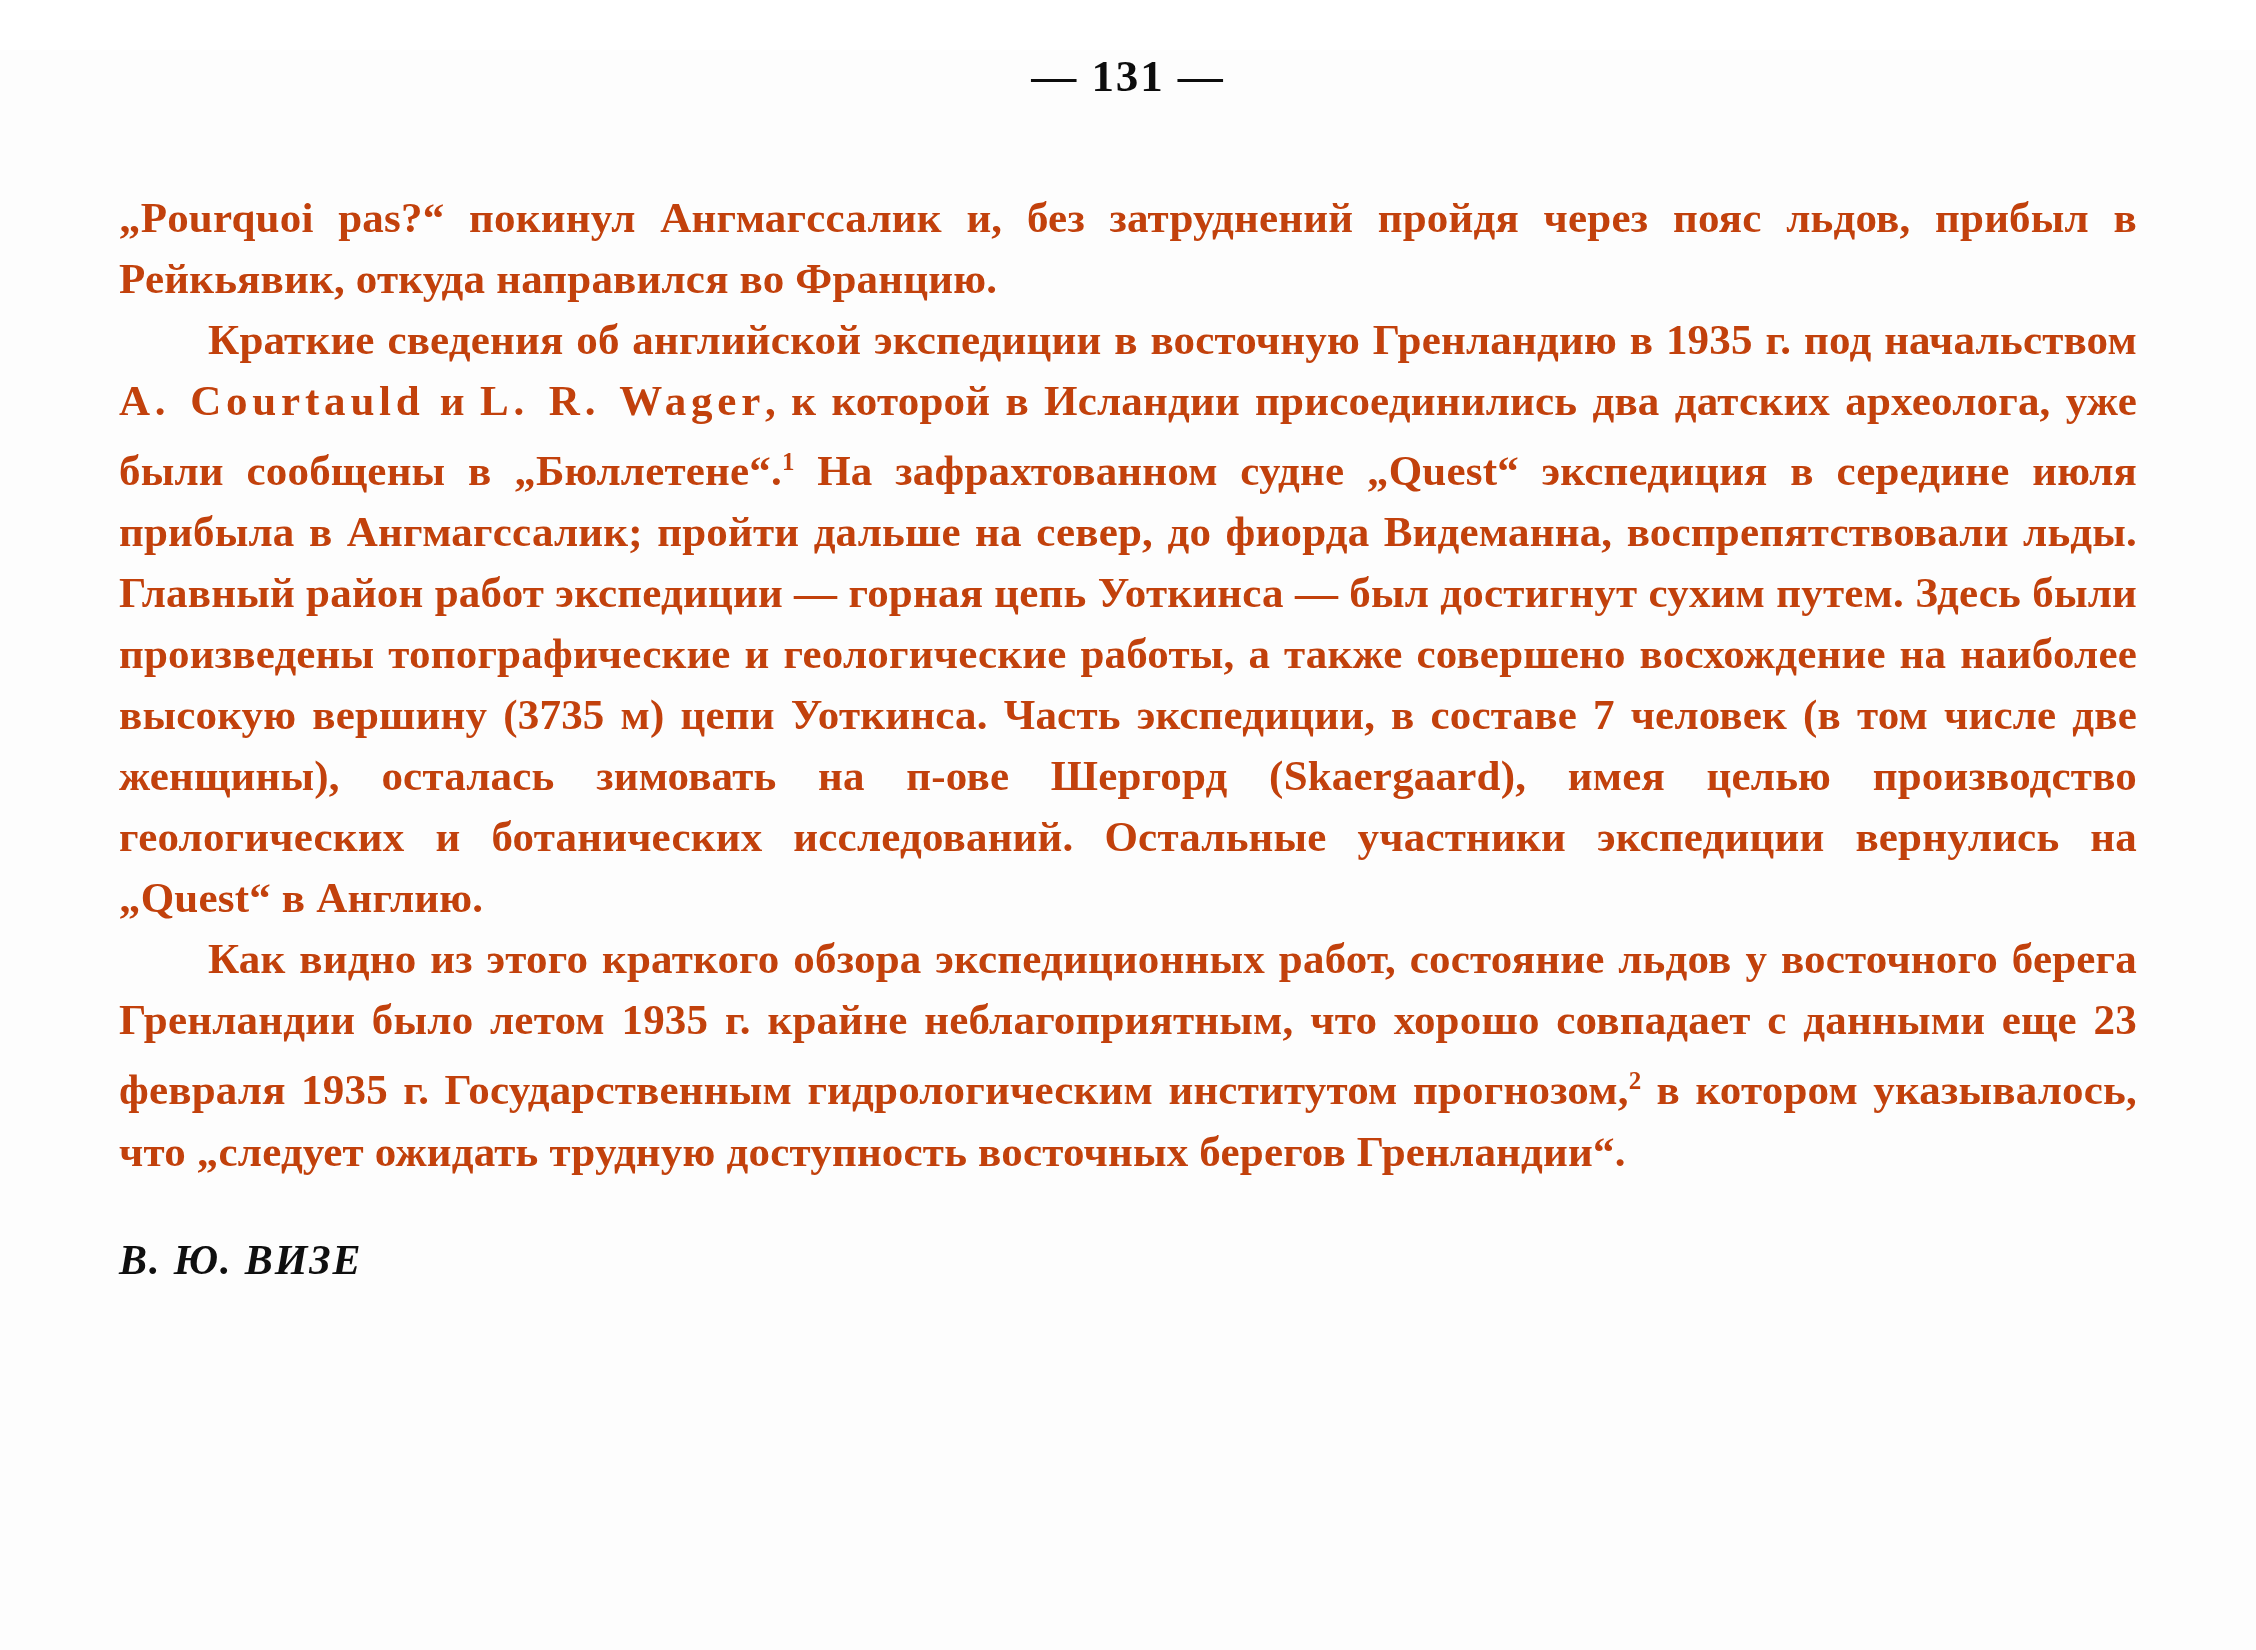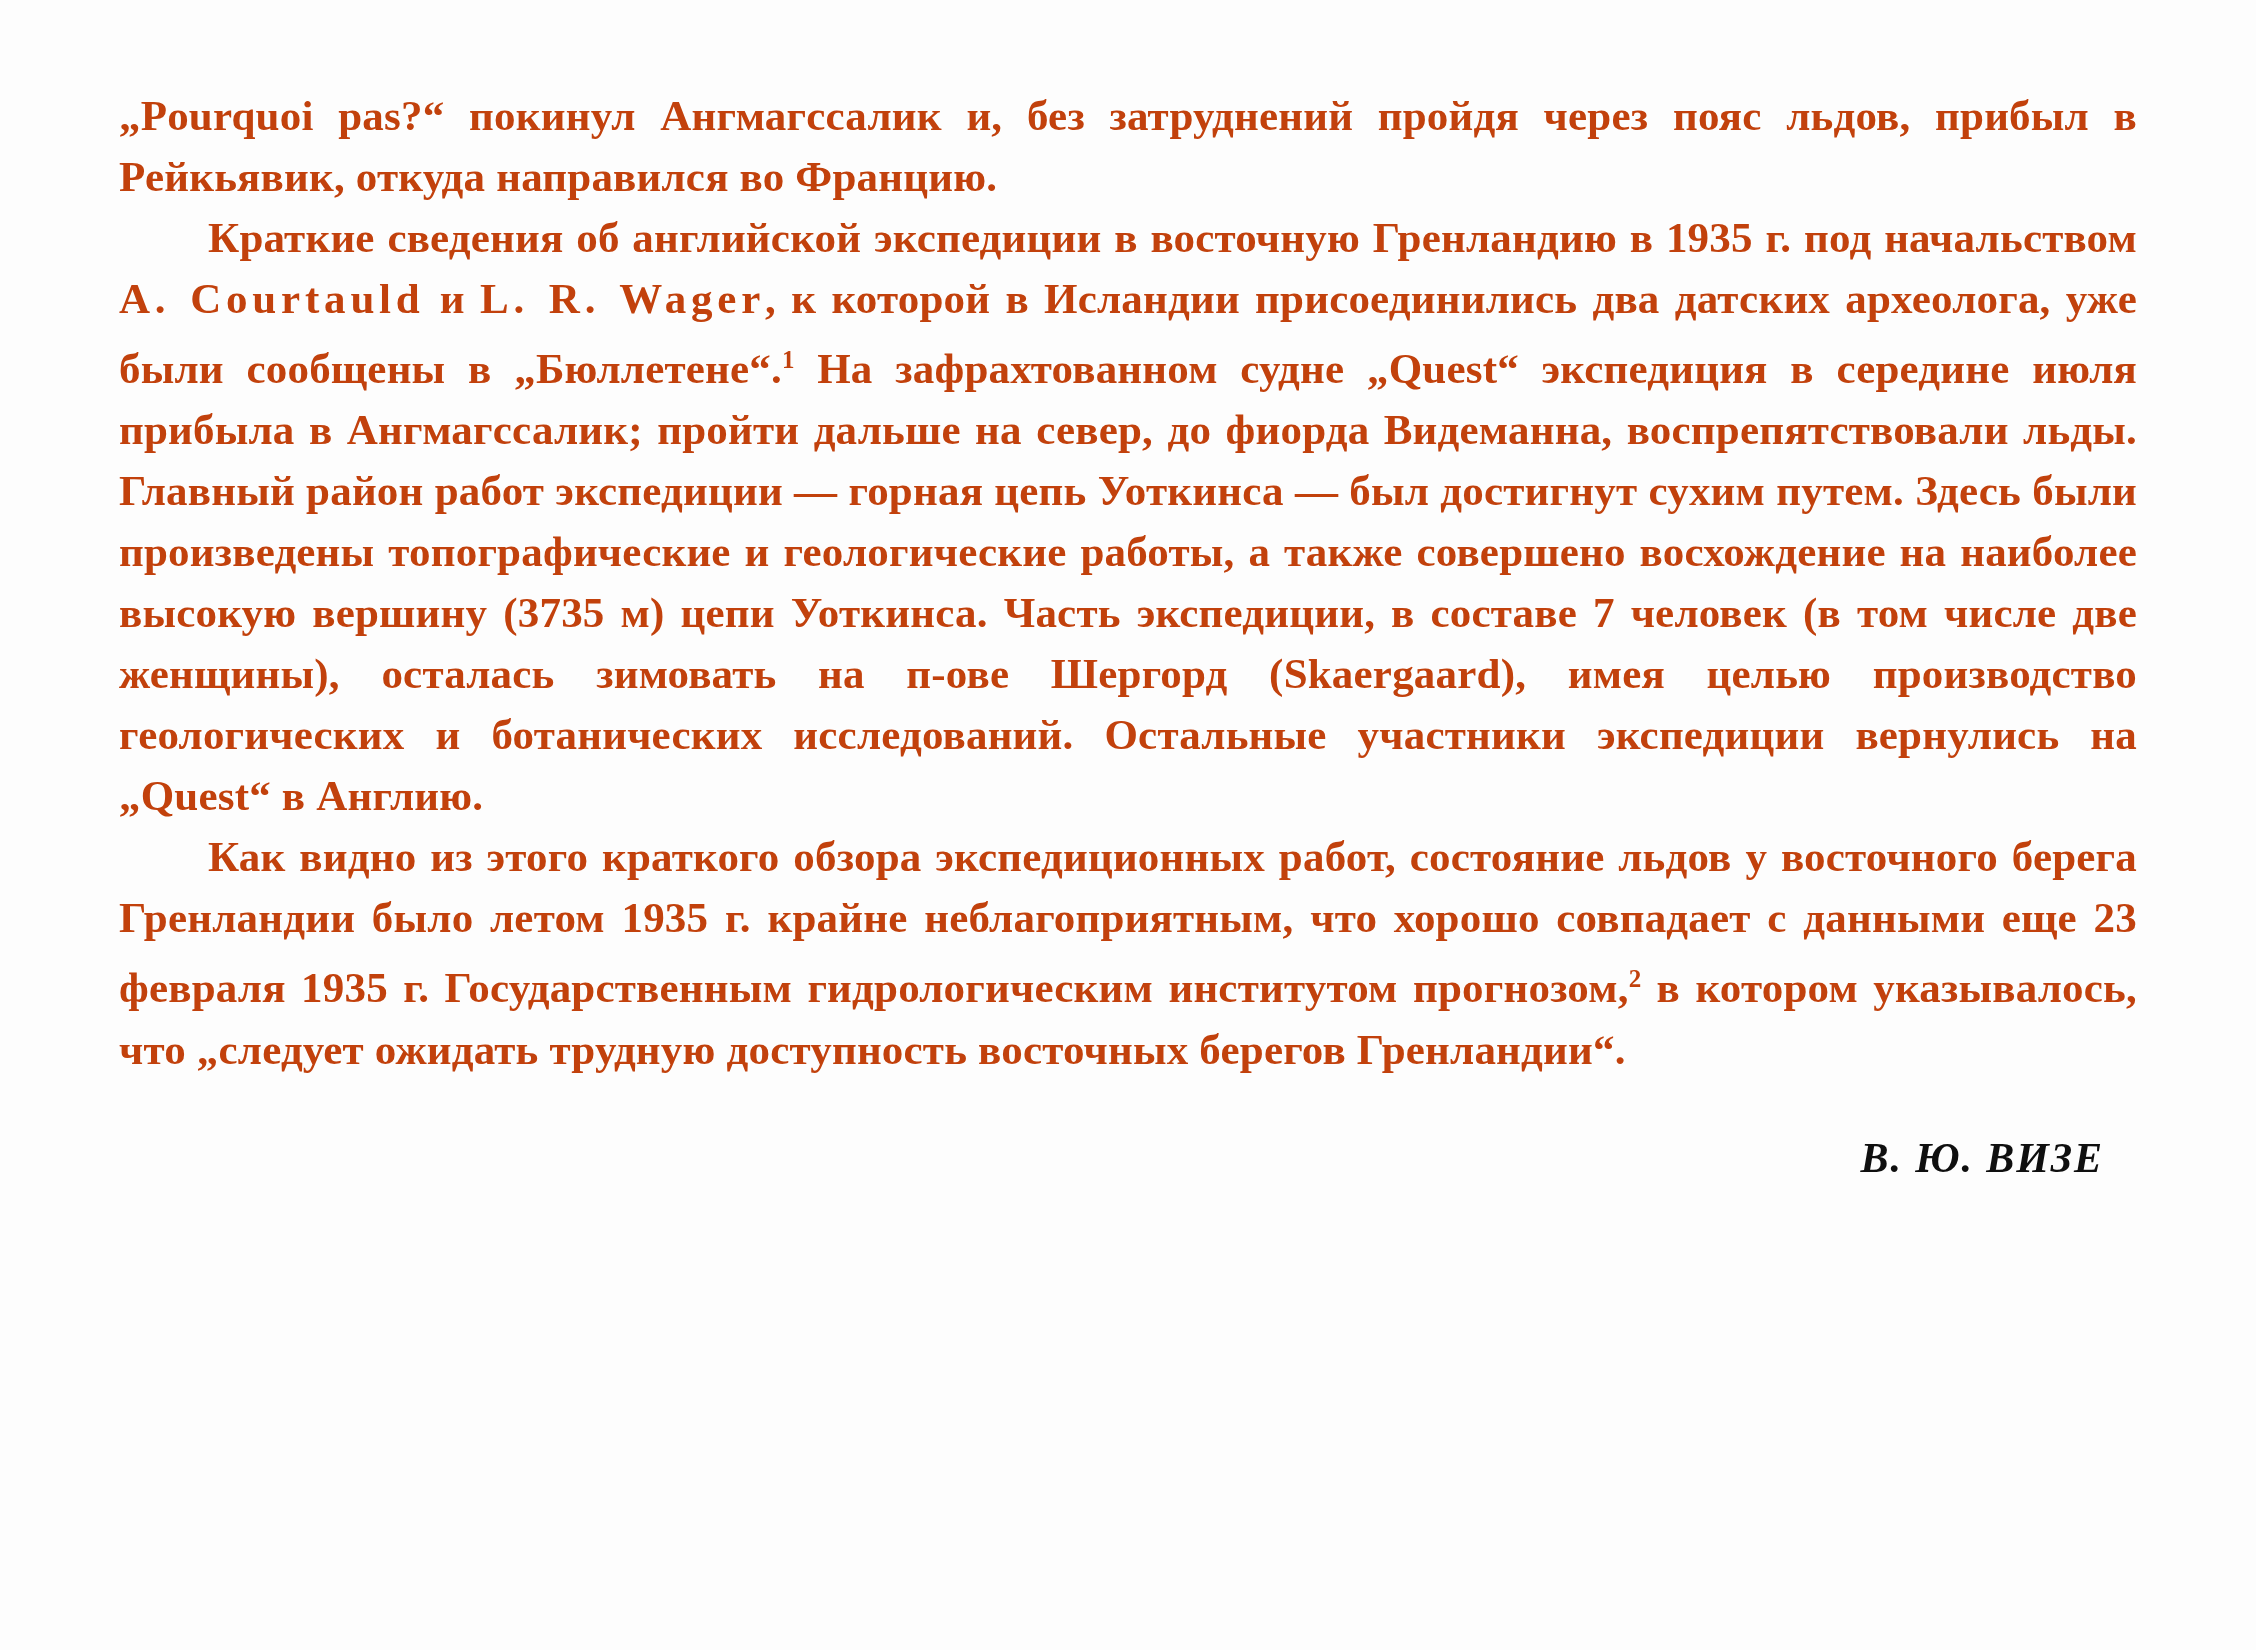--- a/index.html
+++ b/index.html
@@ -56,35 +56,35 @@
     letter-spacing: 4.8px;
   }
   sup.note {
     font-size: 25px;
     vertical-align: super;
     font-weight: 600;
     letter-spacing: 0;
   }
   .signature {
     margin-top: 54px;
-    text-align: right;
     font-size: 42px;
     font-style: italic;
     font-weight: 700;
     letter-spacing: 1.9px;
     color: #0f0f0f;
     padding-right: 33px;
     font-family: "Liberation Serif", serif;
   }
 </style>
 </head>
 <body>
 
 <div class="page">
 
+  <div class="page-number">— 131 —</div>
 
   <div class="body-block">
 
     <p class="para" id="para-1">„Pourquoi pas?“ покинул Ангмагссалик и, без затруднений пройдя через пояс льдов, прибыл в Рейкьявик, откуда направился во Францию.</p>
 
     <p class="para indent" id="para-2">Краткие сведения об английской экспедиции в восточную Гренландию в 1935 г. под начальством <span class="spaced">A. Courtauld</span> и <span class="spaced">L. R. Wager</span>, к которой в Исландии присоединились два датских археолога, уже были сообщены в „Бюллетене“.<sup class="note">1</sup> На зафрахтованном судне „Quest“ экспедиция в середине июля прибыла в Ангмагссалик; пройти дальше на север, до фиорда Видеманна, воспрепятствовали льды. Главный район работ экспедиции — горная цепь Уоткинса — был достигнут сухим путем. Здесь были произведены топографические и геологические работы, а также совершено восхождение на наиболее высокую вершину (3735 м) цепи Уоткинса. Часть экспедиции, в составе 7 человек (в том числе две женщины), осталась зимовать на п-ове Шергорд (Skaergaard), имея целью производство геологических и ботанических исследований. Остальные участники экспедиции вернулись на „Quest“ в Англию.</p>
 
     <p class="para indent" id="para-3">Как видно из этого краткого обзора экспедиционных работ, состояние льдов у восточного берега Гренландии было летом 1935 г. крайне неблагоприятным, что хорошо совпадает с данными еще 23 февраля 1935 г. Государственным гидрологическим институтом прогнозом,<sup class="note">2</sup> в котором указывалось, что „следует ожидать трудную доступность восточных берегов Гренландии“.</p>
 
     <div class="signature">В. Ю. ВИЗЕ</div>

